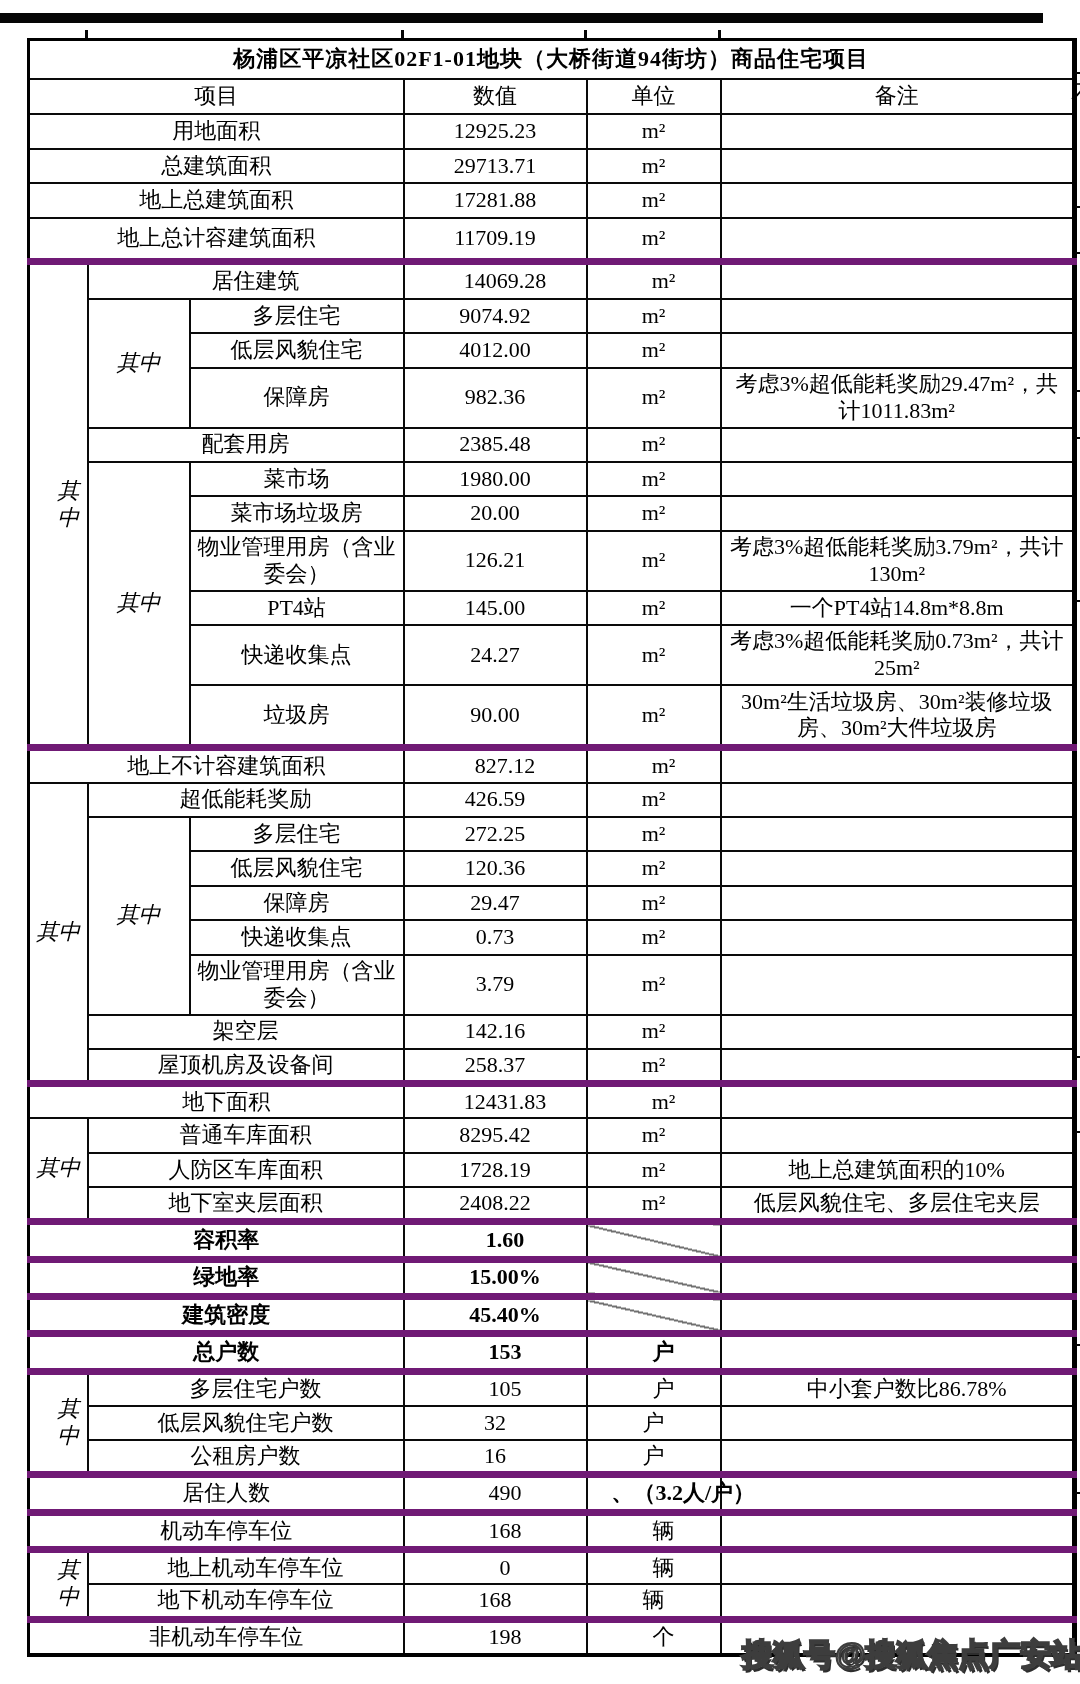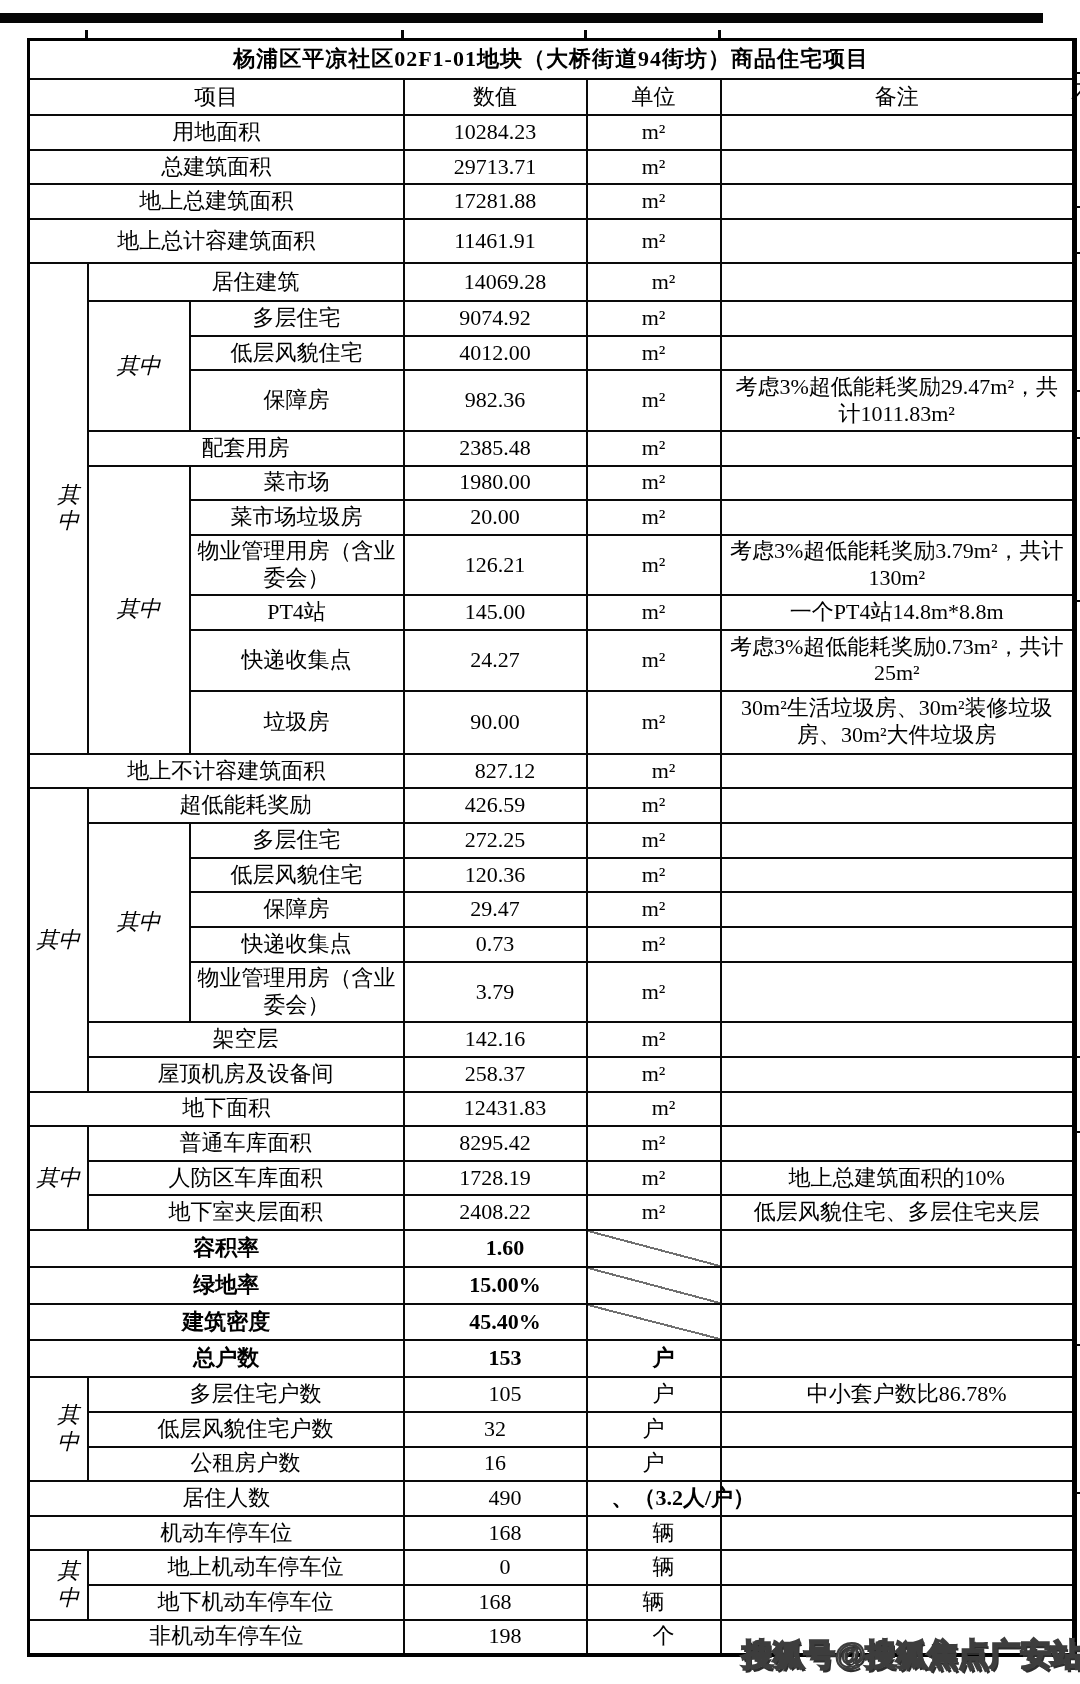--- a/index.html
+++ b/index.html
@@ -19,21 +19,21 @@
     width:1046px;height:1619px;
     border-collapse:collapse;table-layout:fixed;
     border:3px solid #000;border-right:5px solid #000;border-bottom:4px solid #000;
   }
   table.main td{
     border:2px solid #0a0a0a;
     text-align:center;vertical-align:middle;
     padding:1px 4px;overflow:visible;
     font-size:22px;line-height:1.22;
   }
-  tr.sep td{border-top:1px solid #701a75;padding-left:24px;}
+  tr.sep td{border-top:7px solid #701a75;padding-left:24px;}
   td.titlecell{font-size:25px;font-weight:bold;letter-spacing:1px;}
   td.head{font-size:22px;}
   td.grp{font-size:22px;padding:1px 2px;font-style:italic;}
   td.item{font-size:22px;margin-left:34px;}
   td.val{font-size:22px;}
   td.unit{font-size:21px;margin-left:17px;}
   td.unitnote{font-size:20px;text-align:left;padding-left:1px;white-space:nowrap;font-weight:bold;}
   td.rem{font-size:21px;line-height:1.25;padding:1px 6px;margin-top:17px;}
   td.slash{
     background-image:linear-gradient(to top right,
@@ -78,39 +78,39 @@
 
     <tr class="h34">
       <td colspan="3" class="head">项目</td>
       <td class="head">数值</td>
       <td class="head">单位</td>
       <td class="head">备注</td>
     </tr>
 
     <tr class="h33">
       <td colspan="3" class="item">用地面积</td>
-      <td class="val">10284.23</td>
+      <td class="val">12925.23</td>
       <td class="unit">m²</td>
       <td class="rem"></td>
     </tr>
     <tr class="h33">
       <td colspan="3" class="item">总建筑面积</td>
       <td class="val">29713.71</td>
       <td class="unit">m²</td>
       <td class="rem"></td>
     </tr>
     <tr class="h33">
       <td colspan="3" class="item">地上总建筑面积</td>
       <td class="val">17281.88</td>
       <td class="unit">m²</td>
       <td class="rem"></td>
     </tr>
     <tr class="h42">
       <td colspan="3" class="item">地上总计容建筑面积</td>
-      <td class="val">11461.91</td>
+      <td class="val">11709.19</td>
       <td class="unit">m²</td>
       <td class="rem"></td>
     </tr>
 
     <tr class="h36 sep">
       <td class="grp" rowspan="11">其中</td>
       <td colspan="2" class="item">居住建筑</td>
       <td class="val">14069.28</td>
       <td class="unit">m²</td>
       <td class="rem"></td>

